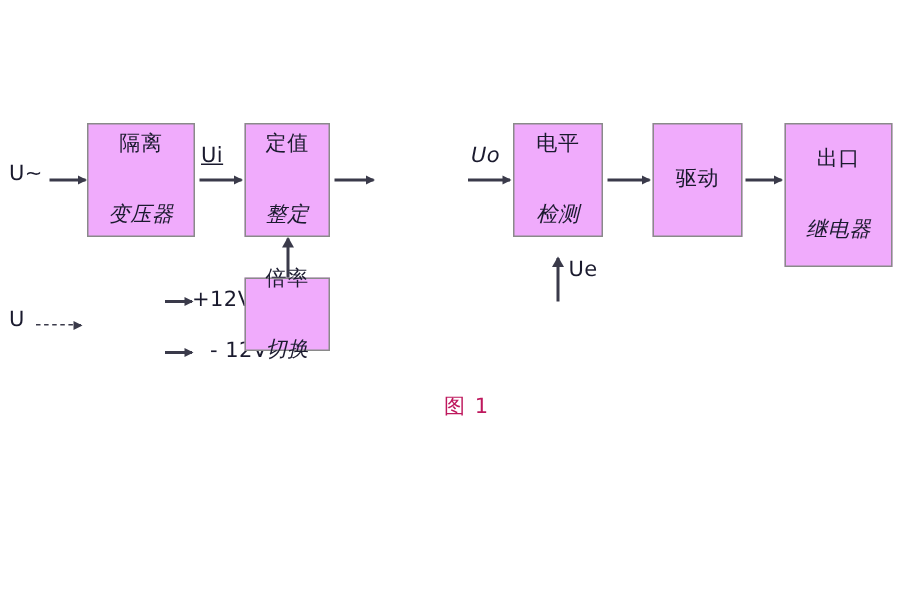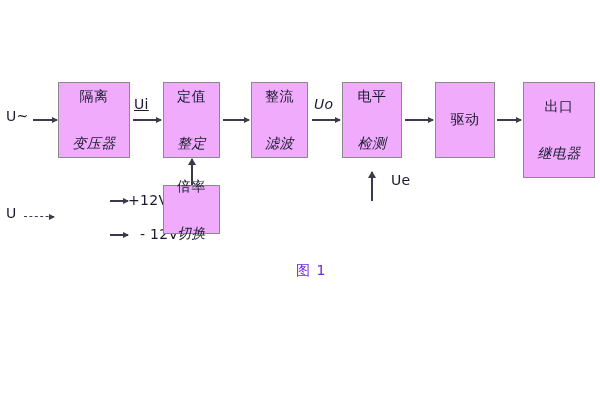--- a/index.html
+++ b/index.html
@@ -83,21 +83,21 @@
     left: 50%;
     transform: translateX(-50%);
     width: 0; height: 0;
     border-bottom: 7px solid #3a3a4a;
     border-left: 4.2px solid transparent;
     border-right: 4.2px solid transparent;
   }
   .caption {
     position: absolute;
     font-size: 14px;
-    color: #6d28d9;
+    color: #be185d;
     white-space: nowrap;
     letter-spacing: 1px;
   }
 </style>
 </head>
 <body>
 
 <div id="canvas">
 
   <div class="lbl sig" style="left:6px; top:108px;">U~</div>
@@ -111,24 +111,20 @@
   <div class="lbl sig" style="left:134px; top:96px;text-decoration:underline;">Ui</div>
   <div class="arrow-h small" style="left:133px; top:119px; width:28px;"></div>
 
   <div class="box two" style="left:163px; top:82px; width:57px; height:76px;">
     <span class="l">定值</span>
     <span class="l">整定</span>
   </div>
 
   <div class="arrow-h small" style="left:223px; top:119px; width:26px;"></div>
 
-  <div class="box two" style="left:251px; top:82px; width:57px; height:76px;">
-    <span class="l">整流</span>
-    <span class="l">滤波</span>
-  </div>
 
   <div class="lbl sig" style="left:314px; top:96px;font-style:italic;">Uo</div>
   <div class="arrow-h small" style="left:312px; top:119px; width:28px;"></div>
 
   <div class="box two" style="left:342px; top:82px; width:60px; height:76px;">
     <span class="l">电平</span>
     <span class="l">检测</span>
   </div>
 
   <div class="arrow-h small" style="left:405px; top:119px; width:28px;"></div>
@@ -156,17 +152,17 @@
 
   <div class="box two" style="left:163px; top:185px; width:57px; height:49px;">
     <span class="l">倍率</span>
     <span class="l">切换</span>
   </div>
 
   <div class="arrow-up" style="left:191px; top:159px; height:26px;"></div>
 
 
   <div class="arrow-up" style="left:371px; top:172px; height:29px;"></div>
-  <div class="lbl sig" style="left:379px; top:172px;margin-left:12px;">Ue</div>
+  <div class="lbl sig" style="left:379px; top:172px;">Ue</div>
 
   <div class="caption" style="left:296px; top:262px;">图 1</div>
 
 </div>
 
 </body></html>

